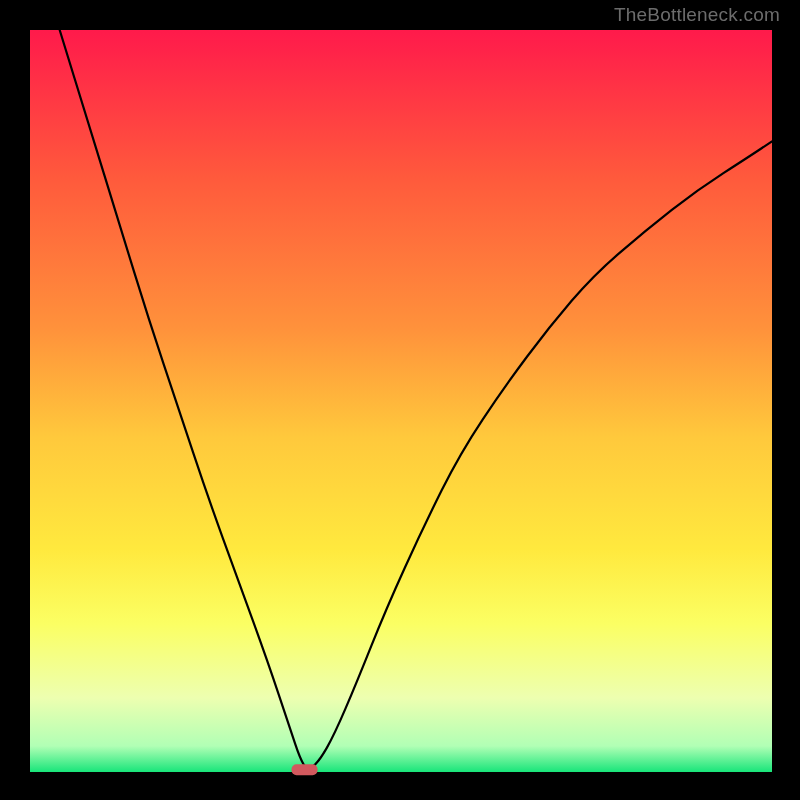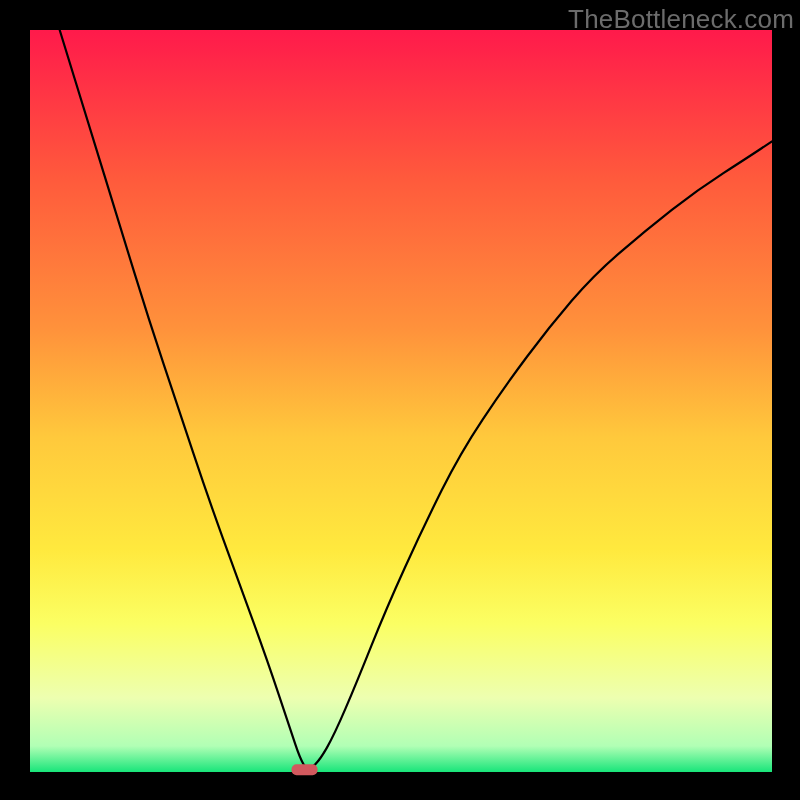--- a/index.html
+++ b/index.html
@@ -13,23 +13,23 @@
   }
   .frame {
     position: relative;
     width: 800px;
     height: 800px;
     background: #000;
   }
   .watermark {
     position: absolute;
     top: 4px;
-    right: 6px;
+    right: 20px;
     color: #6c6c6c;
-    font-size: 26px;
+    font-size: 19px;
     font-weight: 500;
     letter-spacing: 0.2px;
     z-index: 5;
   }
   svg {
     position: absolute;
     top: 0;
     left: 0;
   }
 </style>

